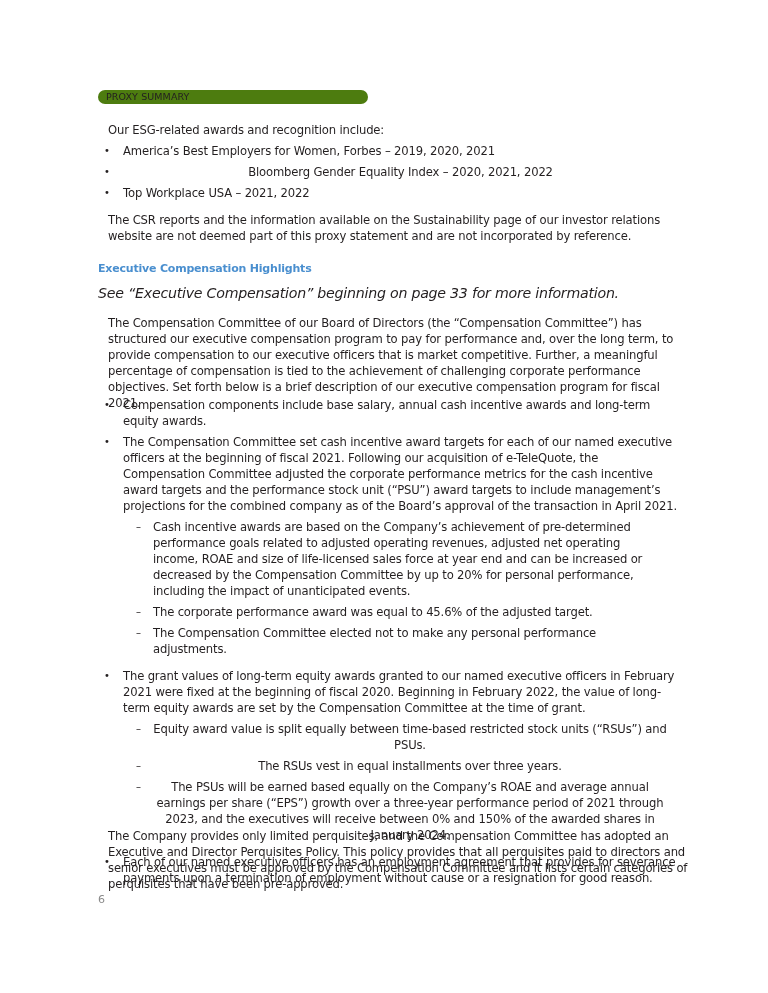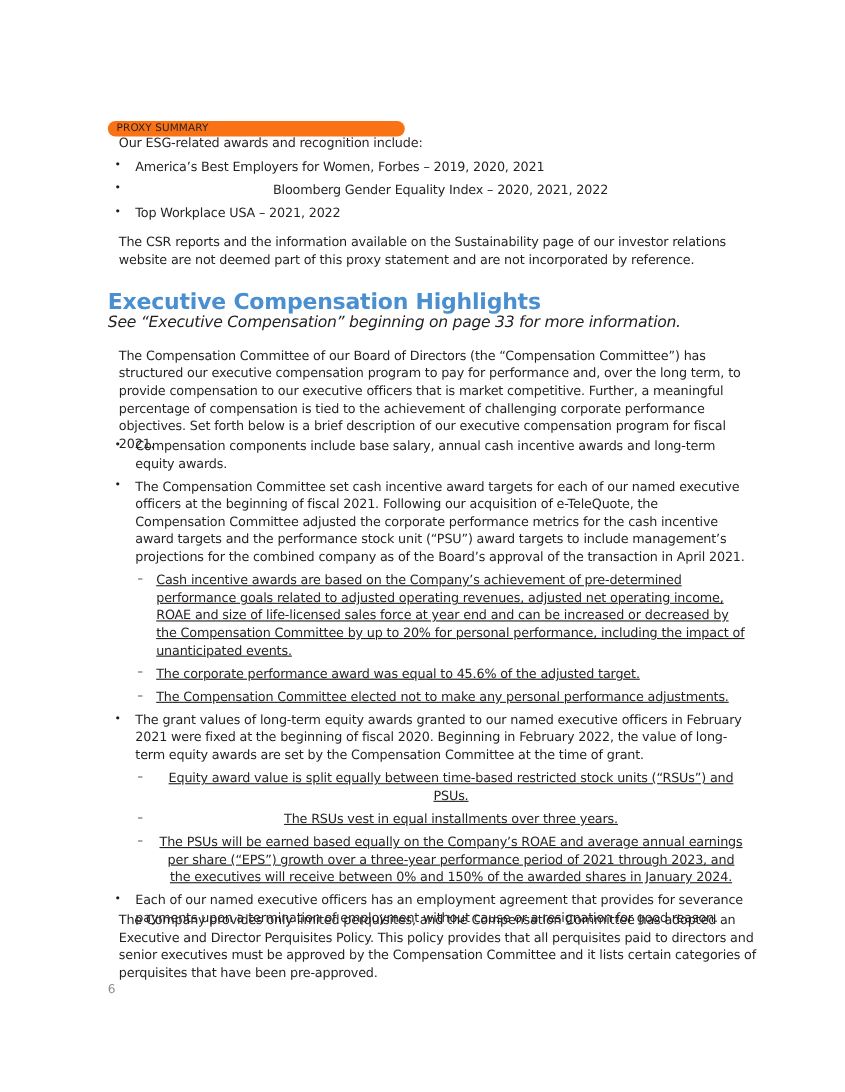--- a/index.html
+++ b/index.html
@@ -1,30 +1,30 @@
 <!DOCTYPE html>
 <html><head>
 <meta charset="utf-8">
 <style>
   html, body { margin: 0; padding: 0; background: #ffffff; }
   body { width: 768px; height: 993px; position: relative; overflow: hidden;
          font-family: "DejaVu Sans", sans-serif; color: #231f20; }
   .section-bar { position: absolute; left: 98px; top: 90px; width: 270px; height: 14px;
-                 background: #f97316; border-radius: 7px; margin-top: 20px; }
+                 background: #4d7c0f; border-radius: 7px; }
   .section-bar span { position: absolute; left: 8px; top: 1px; font-size: 9.5px;
                       letter-spacing: 0.1px; color: #231f20; line-height: 12px; }
   .txt { font-size: 11.6px; line-height: 16px; letter-spacing: -0.15px; }
   .p { position: absolute; left: 108px; width: 580px; }
   ul.bul { list-style: none; margin: 0; padding: 0; position: absolute; left: 98px; width: 580px; }
   ul.bul li { position: relative; padding-left: 25px; }
   ul.bul li::before { content: "\2022"; position: absolute; left: 6px; top: 0; font-size: 10px; }
-  ul.dash { list-style: none; margin: 0; padding: 0; text-decoration: underline; }
+  ul.dash { list-style: none; margin: 11px; padding: 0; }
   ul.dash li { position: relative; padding-left: 19px; }
   ul.dash li::before { content: "\2013"; position: absolute; left: 2px; top: 0; }
-  .h2 { position: absolute; left: 98px; top: 262px; font-size: 20px; font-weight: bold;
+  .h2 { position: absolute; left: 98px; top: 262px; font-size: 11px; font-weight: bold;
         color: #4a8fcf; letter-spacing: -0.2px; }
   .h3 { position: absolute; left: 98px; top: 285px; font-size: 14.2px; font-style: italic;
         color: #231f20; letter-spacing: -0.25px; }
   .pagenum { position: absolute; left: 98px; top: 893px; font-size: 11px; color: #8a8a8a; }
   .gap { margin-top: 5px; }
 </style>
 </head>
 <body>
 
 <div class="section-bar">

